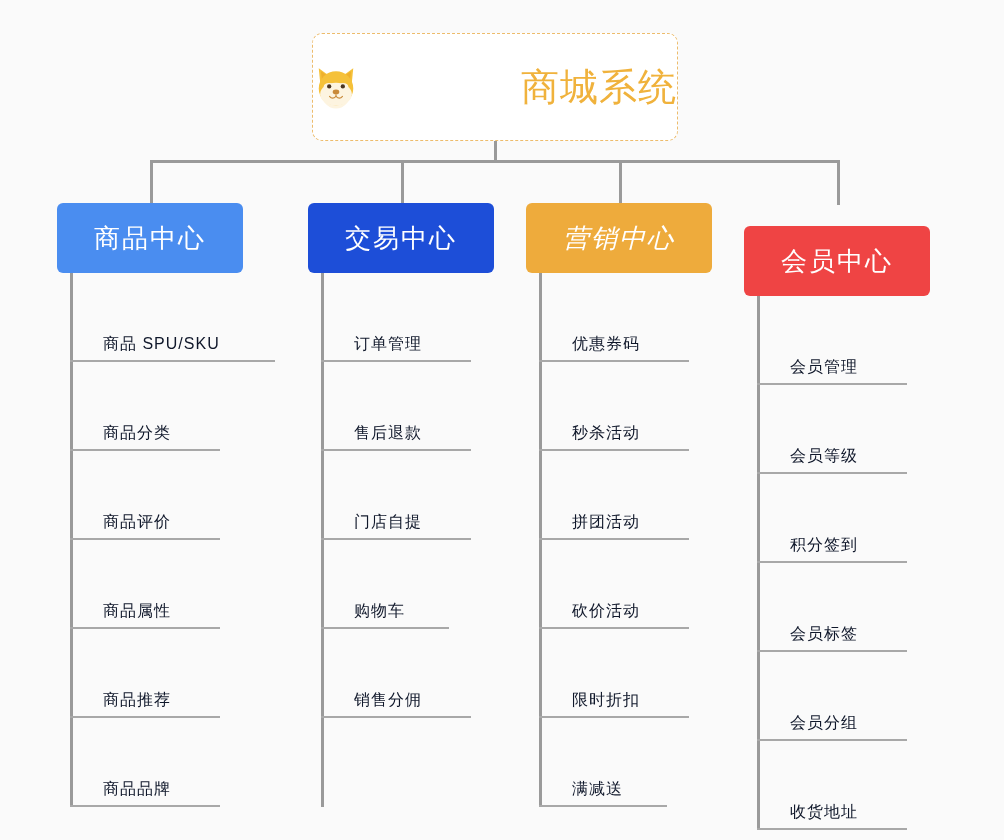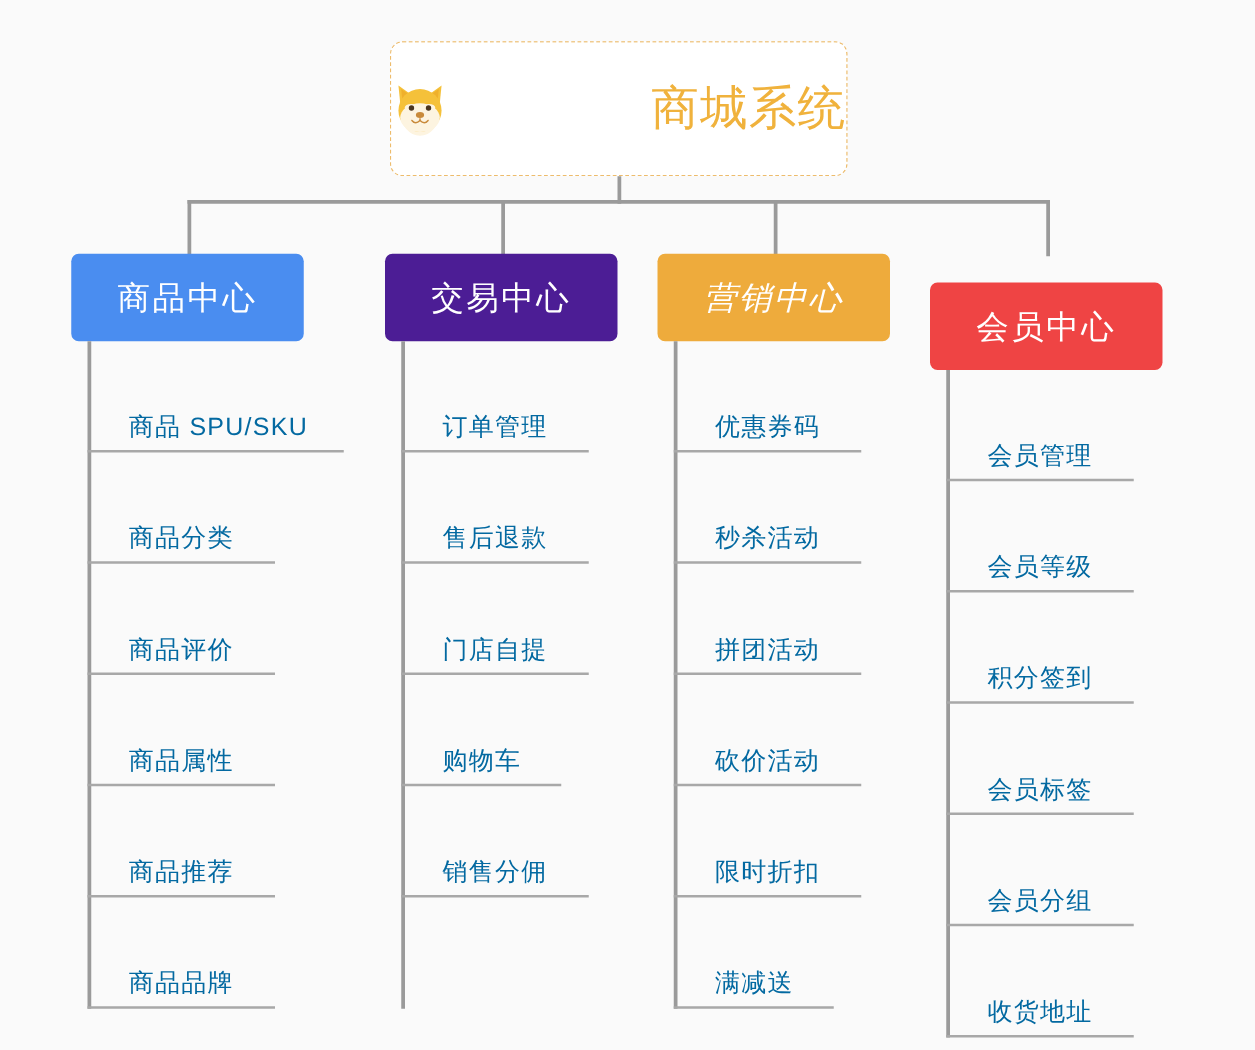--- a/index.html
+++ b/index.html
@@ -95,22 +95,22 @@
     position: absolute;
     left: 13px;
     bottom: 0;
     height: 2px;
     background: #a8a8a8;
   }
   .leaf-label {
     position: absolute;
     left: 46px;
     bottom: 7px;
-    font-size: 20px;
-    color: #0369a1;
+    font-size: 16px;
+    color: #0f172a;
     white-space: nowrap;
     letter-spacing: 1px;
   }
 </style>
 </head>
 <body>
 
 <div id="chart">
 
   <div class="root-node">
@@ -168,21 +168,21 @@
         <span class="leaf-line" style="width:150px;"></span>
       </div>
       <div class="leaf">
         <span class="leaf-label">商品品牌</span>
         <span class="leaf-line" style="width:150px;"></span>
       </div>
     </div>
   </div>
 
   <div class="column" style="left:308px; width:186px;">
-    <div class="cat-box" style="background:#4c1d95; width:186px;">
+    <div class="cat-box" style="background:#1d4ed8; width:186px;">
       <span>交易中心</span>
     </div>
     <div class="branch">
       <div class="trunk" style="height:534px;"></div>
       <div class="leaf">
         <span class="leaf-label">订单管理</span>
         <span class="leaf-line" style="width:150px;"></span>
       </div>
       <div class="leaf">
         <span class="leaf-label">售后退款</span>

